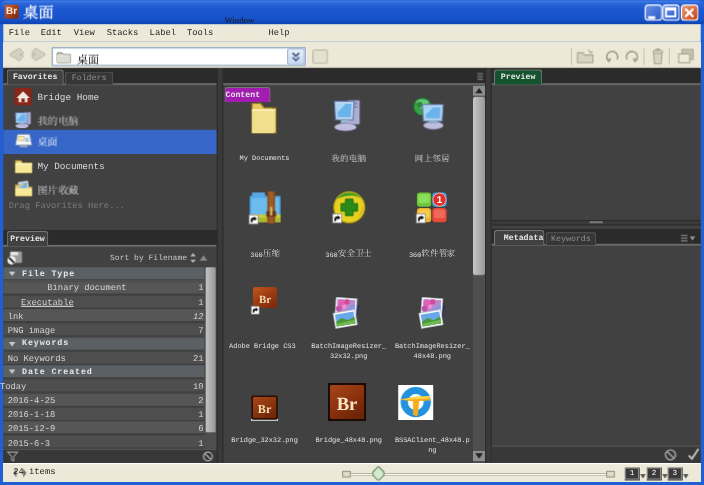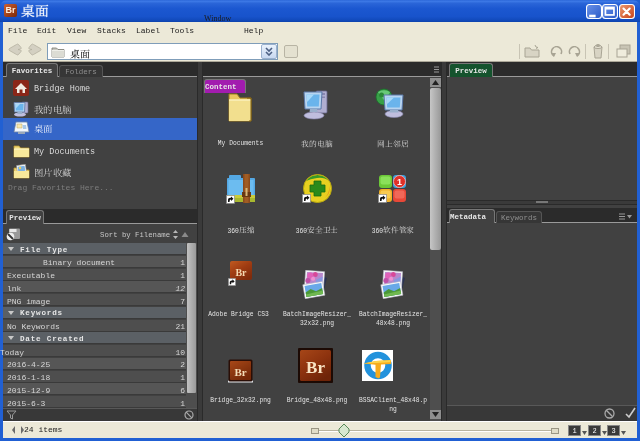--- a/index.html
+++ b/index.html
@@ -261,21 +261,21 @@
   </svg>
 <div class="a" style="left:3px;top:243px;width:183px;height:12px;background:#5b6065;border-bottom:1px solid #3a3a3a;"></div>
 <svg class="a" style="left:8px;top:246px" width="6" height="6" viewBox="0 0 6 6">
     <path d="M0 1 L6 1 L3 5 Z" fill="#c8c8c8"></path>
   </svg>
 <div class="a" style="left:20px;top:245.5px;font-size:7.6px;font-weight:bold;color:rgba(232,232,232,0.99);letter-spacing:0.8px;">File Type</div>
 <div class="a" style="left:3px;top:255.75px;width:183px;height:12px;background:#565656;border-bottom:1px solid #3a3a3a;"></div>
 <div class="a" style="left:7px;top:258.25px;font-size:8px;color:rgba(216,216,216,0.99);margin-left:36px;">Binary document</div>
 <div class="a" style="left:152px;top:258.25px;width:33px;text-align:right;font-size:8px;color:rgba(216,216,216,0.99);">1</div>
 <div class="a" style="left:3px;top:268.5px;width:183px;height:12px;background:#4e4e4e;border-bottom:1px solid #3a3a3a;"></div>
-<div class="a" style="left:7px;top:271px;font-size:8px;color:rgba(216,216,216,0.99);">Executable</div>
+<div class="a" style="left:19px;top:271px;font-size:8px;color:rgba(216,216,216,0.99);text-decoration:underline;">Executable</div>
 <div class="a" style="left:152px;top:271px;width:33px;text-align:right;font-size:8px;color:rgba(216,216,216,0.99);">1</div>
 <div class="a" style="left:3px;top:281.25px;width:183px;height:12px;background:#565656;border-bottom:1px solid #3a3a3a;"></div>
 <div class="a" style="left:7px;top:283.75px;font-size:8px;color:rgba(216,216,216,0.99);">lnk</div>
 <div class="a" style="left:152px;top:283.75px;width:33px;text-align:right;font-size:8px;color:rgba(216,216,216,0.99);font-style:italic;">12</div>
 <div class="a" style="left:3px;top:294px;width:183px;height:12px;background:#4e4e4e;border-bottom:1px solid #3a3a3a;"></div>
 <div class="a" style="left:7px;top:296.5px;font-size:8px;color:rgba(216,216,216,0.99);">PNG image</div>
 <div class="a" style="left:152px;top:296.5px;width:33px;text-align:right;font-size:8px;color:rgba(216,216,216,0.99);">7</div>
 <div class="a" style="left:3px;top:306.75px;width:183px;height:12px;background:#5b6065;border-bottom:1px solid #3a3a3a;"></div>
 <svg class="a" style="left:8px;top:309.75px" width="6" height="6" viewBox="0 0 6 6">
     <path d="M0 1 L6 1 L3 5 Z" fill="#c8c8c8"></path>
@@ -330,21 +330,21 @@
 <svg class="a" style="left:432px;top:412px" width="7" height="5" viewBox="0 0 7 5">
     <path d="M0 0 L3.5 5 L7 0 Z" fill="#222"></path>
   </svg>
 <div class="a" style="left:430px;top:88px;width:11px;height:162px;background:linear-gradient(90deg,#c6c6c6,#989898);border-radius:2px;"></div>
 <div class="a" style="left:441px;top:62px;width:6px;height:359px;background:#3a3a3a;border-left:1px solid #2a2a2a;border-right:1px solid #2a2a2a;"></div>
 <div class="a" style="left:447px;top:62px;width:190px;height:15px;background:#2b2b2b;border-bottom:1px solid #9a9a9a;"></div>
 <div class="a" style="left:449px;top:63px;width:44px;height:14px;background:#14532d;border:1px solid #777;border-bottom:none;border-radius:3px 3px 0 0;color:rgba(232,232,232,0.99);font-size:7.5px;font-weight:bold;text-align:center;line-height:14px;">Preview</div>
 <div class="a" style="left:447px;top:200px;width:190px;height:5px;background:#3a3a3a;border-top:1px solid #2a2a2a;border-bottom:1px solid #2a2a2a;"></div>
 <div class="a" style="left:536px;top:201px;width:12px;height:2px;background:#777;"></div>
 <div class="a" style="left:447px;top:208px;width:190px;height:15px;background:#2b2b2b;border-bottom:1px solid #9a9a9a;"></div>
-<div class="a" style="left:449px;top:209px;width:46px;height:14px;background:#414141;border:1px solid #777;border-bottom:none;border-radius:3px 3px 0 0;color:rgba(232,232,232,0.99);font-size:7.5px;font-weight:bold;text-align:left;line-height:14px;">Metadata</div>
+<div class="a" style="left:449px;top:209px;width:46px;height:14px;background:#414141;border:1px solid #777;border-bottom:none;border-radius:3px 3px 0 0;color:rgba(232,232,232,0.99);font-size:7.5px;font-weight:bold;text-align:right;line-height:14px;">Metadata</div>
 <div class="a" style="left:496px;top:211px;width:46px;height:12px;background:#363636;border:1px solid #555;border-bottom:none;border-radius:3px 3px 0 0;color:rgba(144,144,144,0.99);font-size:7.5px;text-align:center;line-height:12px;">Keywords</div>
 <svg class="a" style="left:618px;top:212px" width="15" height="9" viewBox="0 0 15 9">
 <path d="M1 2 L7 2 M1 4.5 L7 4.5 M1 7 L7 7" stroke="#999"></path>
 <path d="M9 3 L14 3 L11.5 6.5 Z" fill="#999"></path>
   </svg>
 <div class="a" style="left:447px;top:405px;width:190px;height:16px;background:#383838;border-top:1px solid #585858;"></div>
 <svg class="a" style="left:604px;top:408px" width="11" height="11" viewBox="0 0 11 11">
 <circle cx="5.5" cy="5.5" r="4.5" fill="none" stroke="#aaa" stroke-width="1.3"></circle>
 <path d="M2.3 2.3 L8.7 8.7" stroke="#aaa" stroke-width="1.3"></path>
   </svg>
@@ -550,21 +550,21 @@
 <div class="a" style="left:393px;top:320px;width:120px;margin-left:-60px;text-align:center;font-size:6.3px;color:rgba(230,230,230,0.99);">48x48.png</div>
 <div class="a" style="left:240.5px;top:397px;width:120px;margin-left:-60px;text-align:center;font-size:6.3px;color:rgba(230,230,230,0.99);">Bridge_32x32.png</div>
 <div class="a" style="left:317px;top:397px;width:120px;margin-left:-60px;text-align:center;font-size:6.3px;color:rgba(230,230,230,0.99);">Bridge_48x48.png</div>
 <div class="a" style="left:393px;top:397px;width:120px;margin-left:-60px;text-align:center;font-size:6.3px;color:rgba(230,230,230,0.99);">BSSAClient_48x48.p</div>
 <div class="a" style="left:393px;top:406px;width:120px;margin-left:-60px;text-align:center;font-size:6.3px;color:rgba(230,230,230,0.99);">ng</div>
 <div class="a" style="left:3px;top:421px;width:634px;height:17px;background:#ece9d8;border-top:1px solid #fff;"></div>
 <svg class="a" style="left:12px;top:426px" width="12" height="8" viewBox="0 0 12 8">
 <path d="M3 0 L0 4 L3 8 Z" fill="#6a6a6a"></path>
     <path d="M9 0 L12 4 L9 8 Z" fill="#6a6a6a"></path>
   </svg>
-<div class="a" style="left:24px;top:425px;font-size:8px;color:rgba(26,26,26,0.99);text-align:center;">24 items</div>
+<div class="a" style="left:12px;top:425px;font-size:8px;color:rgba(26,26,26,0.99);text-align:center;">24 items</div>
 <div class="a" style="left:311px;top:428px;width:8px;height:6px;border:1px solid #9a9684;background:#e0ddc8;"></div>
 <div class="a" style="left:319px;top:430px;width:232px;height:2px;background:#b8b4a0;border-bottom:1px solid #fff;"></div>
 <svg class="a" style="left:338px;top:424px" width="12" height="13" viewBox="0 0 12 13">
 <path d="M6 0 L11 5 L11 8 L6 13 L1 8 L1 5 Z" fill="#d8e8d0" stroke="#5a8a5a" stroke-width="1"></path>
   </svg>
 <div class="a" style="left:551px;top:428px;width:8px;height:6px;border:1px solid #9a9684;background:#e0ddc8;"></div>
 <div class="a" style="left:568px;top:425px;width:13px;height:11px;background:#3a3a3a;border:1px solid #888;color:rgba(255,255,255,0.99);font-size:7px;text-align:center;line-height:10px;">1</div>
 <svg class="a" style="left:582px;top:431px" width="5" height="4" viewBox="0 0 5 4">
     <path d="M0 0 L5 0 L2.5 4 Z" fill="#555"></path>
   </svg>

